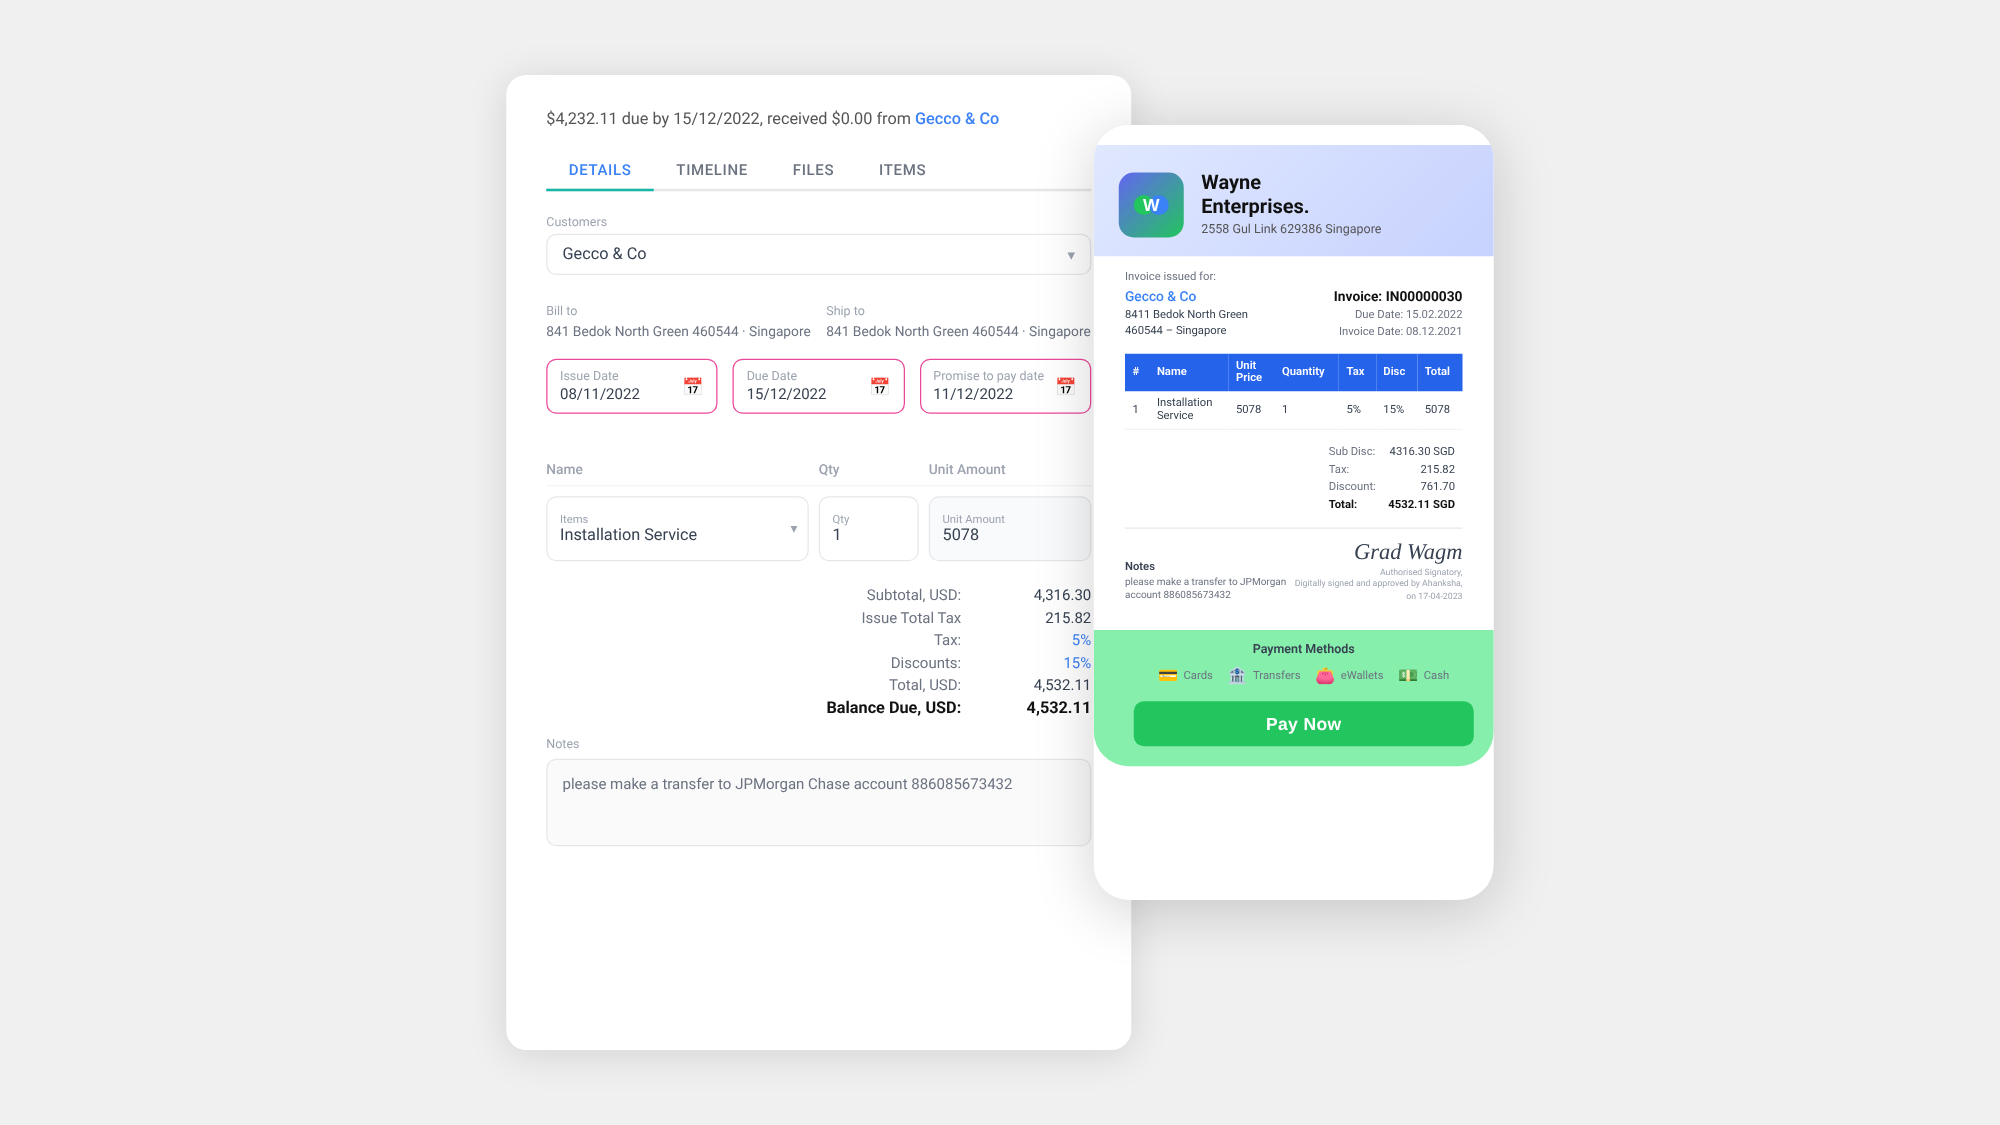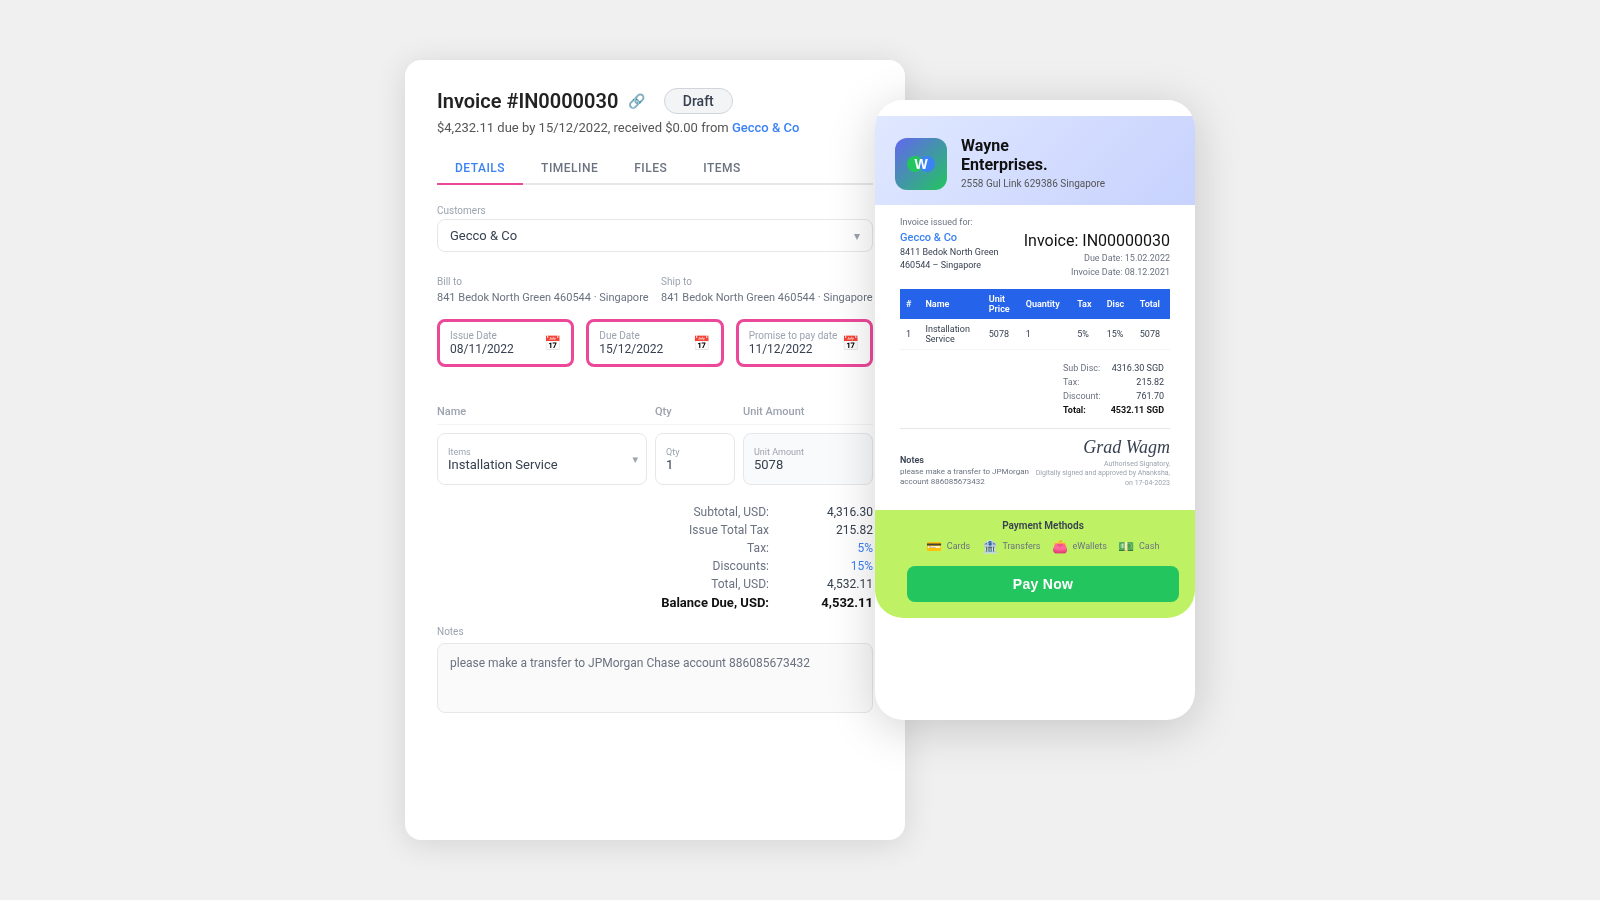--- a/index.html
+++ b/index.html
@@ -82,21 +82,21 @@
       font-weight: 500;
       color: #6b7280;
       cursor: pointer;
       border-bottom: 2px solid transparent;
       margin-bottom: -2px;
       text-transform: uppercase;
       letter-spacing: 0.5px;
     }
     .tab.active {
       color: #3b82f6;
-      border-bottom: 2px solid #ec4899;
+      border-bottom: 2px solid #14b8a6;
     }
 
     
     .field-group {
       margin-bottom: 24px;
     }
     .field-label {
       font-size: 10px;
       color: #9ca3af;
       margin-bottom: 3px;
@@ -332,22 +332,22 @@
     .preview-client-addr {
       font-size: 9px;
       color: #374151;
       line-height: 1.4;
       margin-top: 2px;
     }
     .preview-invoice-details {
       text-align: right;
     }
     .preview-invoice-num {
-      font-size: 16px;
-      font-weight: 400;
+      font-size: 11px;
+      font-weight: 700;
       color: #111;
     }
     .preview-invoice-dates {
       font-size: 9px;
       color: #6b7280;
       line-height: 1.5;
       margin-top: 2px;
     }
 
     
@@ -429,21 +429,21 @@
     }
     .preview-sig-label {
       font-size: 7px;
       color: #9ca3af;
       line-height: 1.3;
       margin-top: 2px;
     }
 
     
     .payment-methods {
-      background: #bef264;
+      background: #86efac;
       border-radius: 0 0 28px 28px;
       padding: 10px 16px 16px 32px;
     }
     .payment-title {
       text-align: center;
       font-size: 10px;
       font-weight: 600;
       color: #374151;
       margin-bottom: 8px;
     }
@@ -471,21 +471,21 @@
       border-radius: 8px;
       width: 100%;
       padding: 10px;
       font-size: 14px;
       font-weight: 600;
       cursor: pointer;
       letter-spacing: 0.3px;
     }
 
     .date-field-box {
-      border: 3px solid #ec4899;
+      border: 1px solid #ec4899;
       border-radius: 8px;
       padding: 8px 10px;
       font-size: 13px;
       color: #374151;
       width: 100%;
       display: flex;
       align-items: center;
       justify-content: space-between;
       background: #fff;
     }
@@ -502,25 +502,20 @@
       font-size: 12px;
       color: #374151;
     }
   </style>
 </head>
 <body>
 
 <div class="scene">
 
   <div class="invoice-panel">
-    <div class="invoice-header">
-      <span class="invoice-title">Invoice #IN0000030</span>
-      <span class="invoice-link-icon">🔗</span>
-      <span class="draft-badge">Draft</span>
-    </div>
     <div class="invoice-subtitle">
       <span>$4,232.11 due by 15/12/2022, received $0.00</span>
       <span class="from-label"> from </span>
       <span class="from-link">Gecco &amp; Co</span>
     </div>
 
     <div class="tabs">
       <div class="tab active">DETAILS</div>
       <div class="tab">TIMELINE</div>
       <div class="tab">FILES</div>

